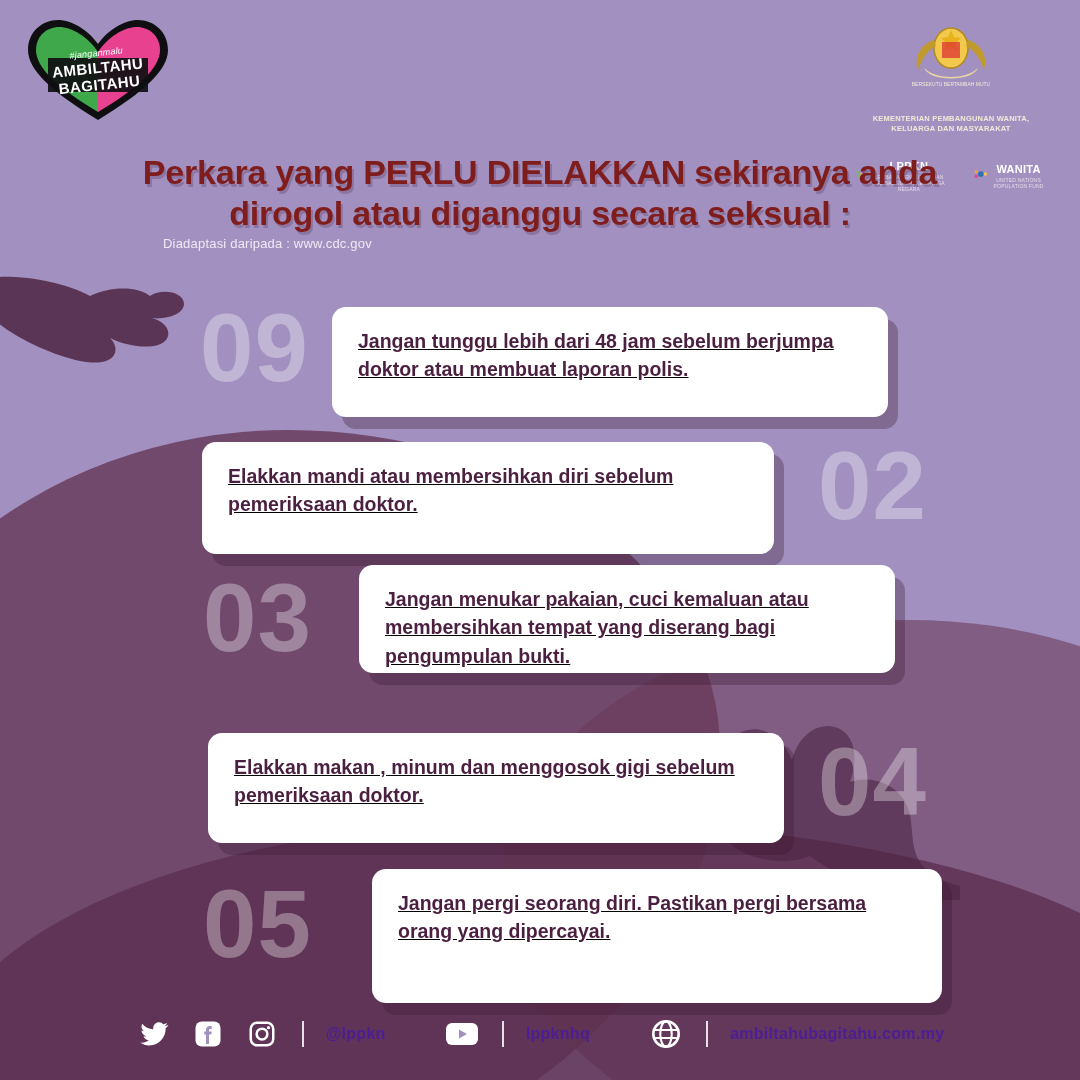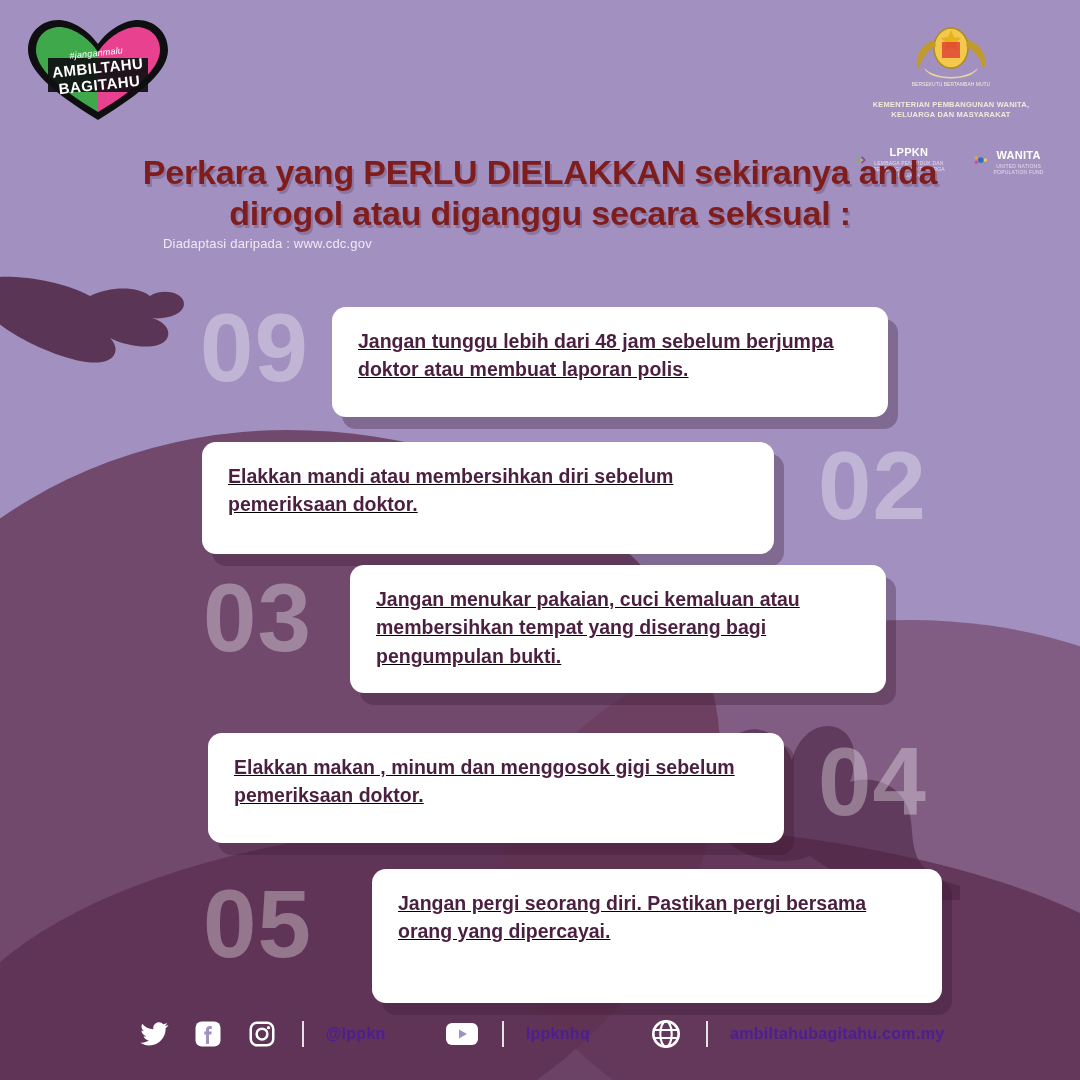--- a/index.html
+++ b/index.html
@@ -77,21 +77,21 @@
   
   #crest-block {
     position: absolute;
     right: 34px; top: 18px;
     width: 190px;
     text-align: center;
   }
   #crest-svg { width: 90px; height: 72px; }
   .crest-caption {
     font-size: 7.5px; font-weight: bold; color: #f2e9d8;
-    line-height: 1.35; letter-spacing: .2px; margin-top: 6px;
+    line-height: 1.35; letter-spacing: .2px; margin-top: 20px;
   }
   .partner-row {
     margin-top: 22px;
     display: flex; align-items: center; justify-content: center; gap: 26px;
   }
   .partner { display: flex; align-items: center; gap: 4px; }
   .partner-label { font-size: 11px; font-weight: bold; color: #ffffff; letter-spacing: .3px; }
   .partner-sub { font-size: 5px; color: #e5d9ea; letter-spacing: .2px; display:block; }
 
   
@@ -143,21 +143,21 @@
   }
 
   
   #num-1 { left: 200px; top: 300px; }
   #card-1 { left: 332px; top: 307px; width: 556px; height: 110px; }
   
   #num-2 { left: 818px; top: 438px; }
   #card-2 { left: 202px; top: 442px; width: 572px; height: 112px; }
   
   #num-3 { left: 203px; top: 570px; }
-  #card-3 { left: 350px; top: 565px; width: 536px; height: 128px; }
+  #card-3 { left: 359px; top: 565px; width: 536px; height: 108px; }
   
   #num-4 { left: 818px; top: 734px; }
   #card-4 { left: 208px; top: 733px; width: 576px; height: 110px; }
   
   #num-5 { left: 203px; top: 876px; }
   #card-5 { left: 372px; top: 869px; width: 570px; height: 134px; }
 
   
   #footer {
     position: absolute;

